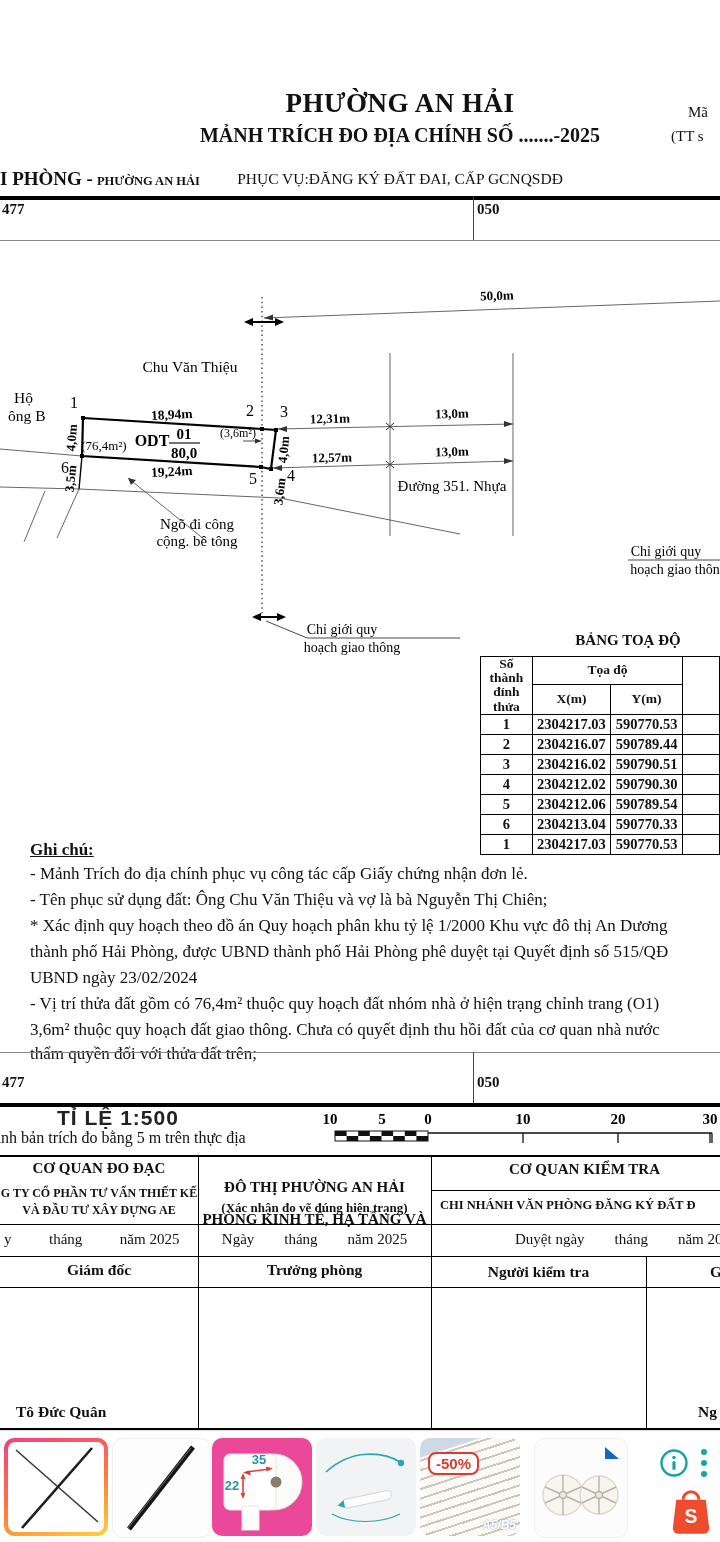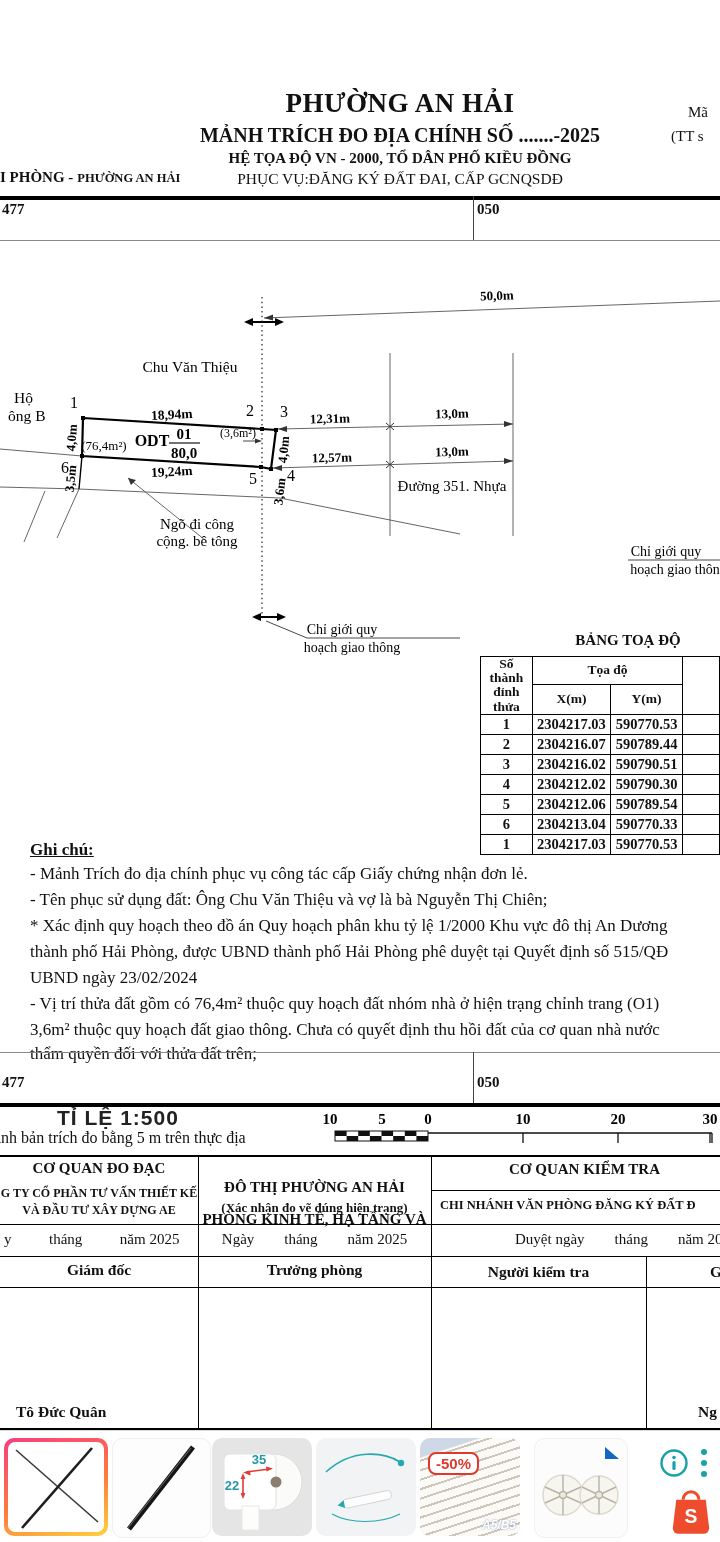--- a/index.html
+++ b/index.html
@@ -38,26 +38,25 @@
          padding:2px 6px;line-height:1;}
   .a5b5{position:absolute;right:4px;bottom:4px;color:#fff;font-family:"Liberation Sans",sans-serif;
         font-weight:bold;font-style:italic;font-size:12px;text-shadow:0 0 2px #8899bb;}
 </style>
 </head>
 <body>
 
 <div class="page">
 
   <div class="abs nowrap" style="left:0;top:168px;">
-    <span class="b" style="font-size:15px;">I PHÒNG -</span>
+    <span class="b" style="font-size:19px;">I PHÒNG -</span>
     <span class="b" style="font-size:12.5px;">PHƯỜNG AN HẢI</span>
   </div>
   <div class="abs ctr h-title" style="left:120px;top:88px;width:560px;">PHƯỜNG AN HẢI</div>
   <div class="abs ctr h-sub" style="left:120px;top:124px;width:560px;">MẢNH TRÍCH ĐO ĐỊA CHÍNH SỐ .......-2025</div>
-  <div class="abs ctr h-sub2" style="left:120px;top:150px;width:560px;">HỆ TỌA ĐỘ VN - 2000,  TỔ DÂN PHỐ  KIỀU ĐỒNG</div>
   <div class="abs ctr h-sub3" style="left:120px;top:170px;width:560px;">PHỤC VỤ:ĐĂNG KÝ ĐẤT ĐAI, CẤP GCNQSDĐ</div>
   <div class="abs nowrap" style="left:688px;top:104px;font-size:15px;">Mã</div>
   <div class="abs nowrap" style="left:671px;top:128px;font-size:15px;">(TT s</div>
 
   <div class="hline" style="left:0;top:196px;width:720px;height:3.5px;"></div>
   <div class="abs b nowrap" style="left:2px;top:201px;font-size:15px;">477</div>
   <div class="abs b nowrap" style="left:477px;top:201px;font-size:15px;">050</div>
   <div class="vline" style="left:473px;top:196px;height:44px;"></div>
   <div class="hline-thin" style="left:0;top:240px;width:720px;"></div>
 
@@ -297,21 +296,21 @@
       </svg>
     </div>
 
     <div class="tile" style="left:112px;width:97px;background:#fdfdfd;border:1px solid #f0f0f0;">
       <svg width="97" height="98" viewBox="0 0 97 98">
         <path d="M80,8 L16,90" stroke="#161616" stroke-width="5"></path>
         <path d="M78,9 L15,89" stroke="#6d6d6d" stroke-width="1"></path>
       </svg>
     </div>
 
-    <div class="tile" style="left:212px;width:100px;background:#e5e5e5;">
+    <div class="tile" style="left:212px;width:100px;background:#ec4899;">
       <svg width="100" height="98" viewBox="0 0 100 98">
         <circle cx="62" cy="44" r="28" fill="#fbfbf9" stroke="#dcdcd8"></circle>
         <rect x="12" y="16" width="52" height="56" rx="6" fill="#ffffff" stroke="#e2e2de"></rect>
         <rect x="30" y="68" width="17" height="24" fill="#fdfdfb" stroke="#e8e8e4"></rect>
         <circle cx="64" cy="44" r="5.5" fill="#8a7f6f"></circle>
         <path d="M34,34 L58,31" stroke="#e03c31" stroke-width="1.6"></path>
         <polygon points="61,30.6 54,28.6 54.6,33.6" fill="#e03c31"></polygon>
         <polygon points="31,34.4 38,32.4 38.6,37.4" fill="#e03c31"></polygon>
         <path d="M31,38 L31,58" stroke="#e03c31" stroke-width="1.6"></path>
         <polygon points="31,35 28.6,41 33.4,41" fill="#e03c31"></polygon>

